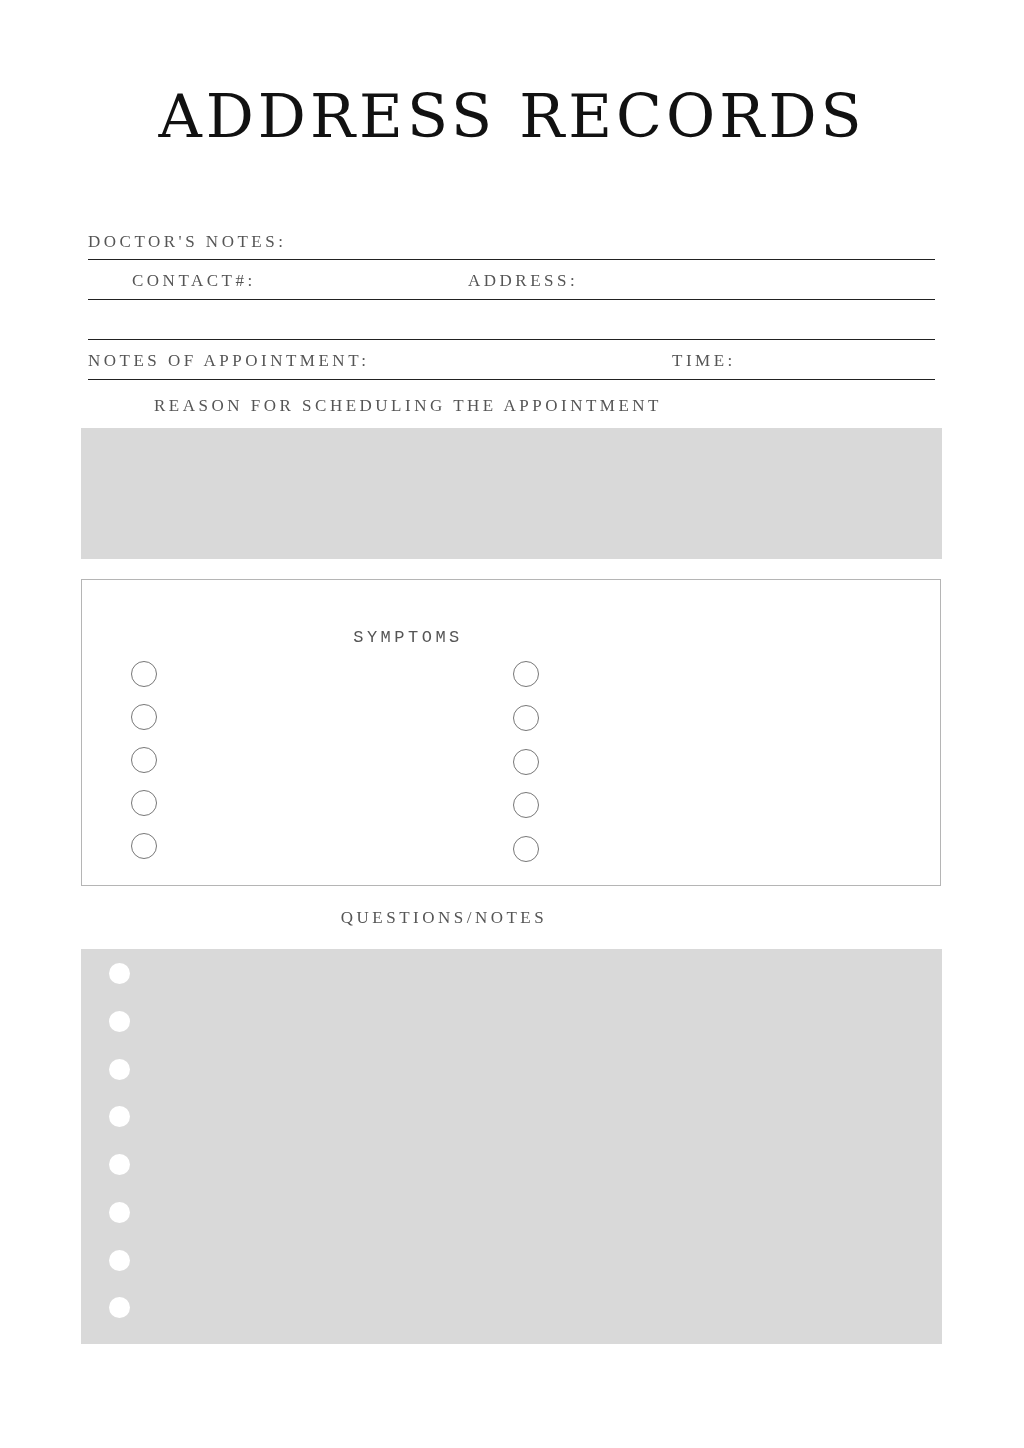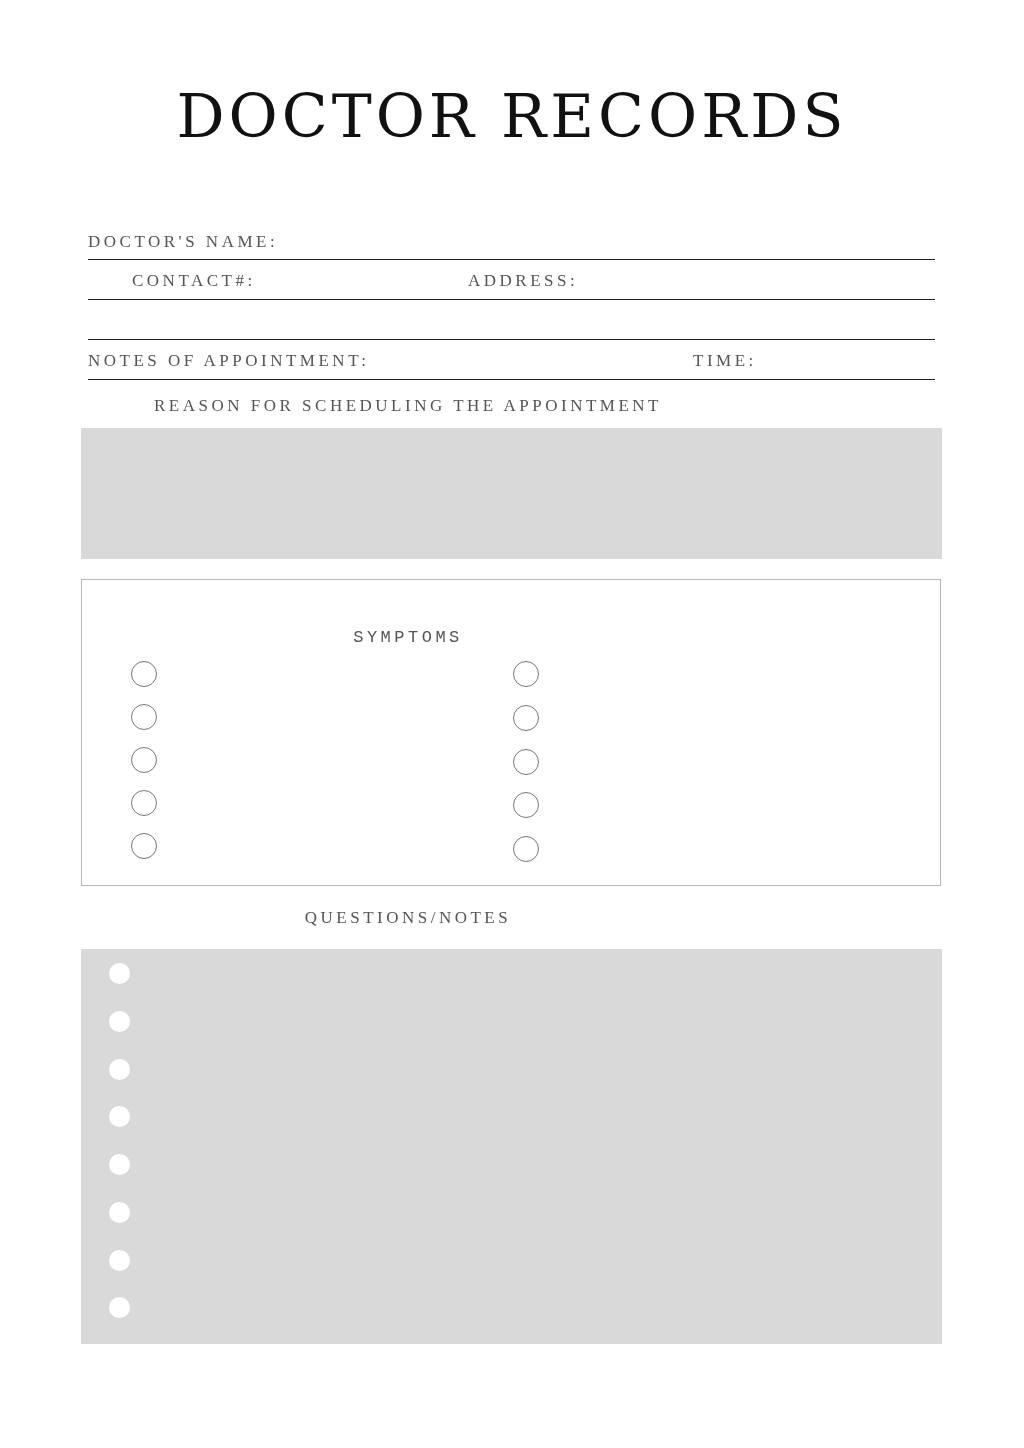--- a/index.html
+++ b/index.html
@@ -9,54 +9,54 @@
   .rule { position: absolute; left: 88px; width: 847px; height: 0; border-top: 1.5px solid #222; }
   .center-label { position: absolute; left: 0; width: 816px; text-align: center; font-family: "Liberation Serif", serif; font-size: 17px; letter-spacing: 3.5px; color: #555; line-height: 20px; }
   .grey-box { position: absolute; background: #d9d9d9; }
   .sym-box { position: absolute; left: 81px; top: 579px; width: 860px; height: 307px; border: 1px solid #b5b5b5; box-sizing: border-box; background: #fff; }
   .circle { position: absolute; width: 26px; height: 26px; border: 1.2px solid #777; border-radius: 50%; box-sizing: border-box; background: #fff; }
   .dot { position: absolute; width: 21px; height: 21px; border-radius: 50%; background: #ffffff; }
 </style>
 </head>
 <body>
 
-<h1 class="title">DOCTOR RECORDS</h1>
+<h1 class="title">ADDRESS RECORDS</h1>
 
-<div class="label" style="left:88px; top:232px;">DOCTOR'S NAME:</div>
+<div class="label" style="left:88px; top:232px;">DOCTOR'S NOTES:</div>
 <div class="rule" style="top:259px;"></div>
 
 <div class="label" style="left:88px; top:271px;margin-left:44px;">CONTACT#:</div>
 <div class="label" style="left:468px; top:271px;">ADDRESS:</div>
 <div class="rule" style="top:299px;"></div>
 
 <div class="rule" style="top:339px;"></div>
 
 <div class="label" style="left:88px; top:351px;">NOTES OF APPOINTMENT:</div>
-<div class="label" style="left:693px; top:351px;">TIME:</div>
+<div class="label" style="left:672px; top:351px;">TIME:</div>
 <div class="rule" style="top:379px;"></div>
 
 <div class="center-label" style="top:396px;">REASON FOR SCHEDULING THE APPOINTMENT</div>
 <div class="grey-box" style="left:81px; top:428px; width:861px; height:131px;"></div>
 
 <div class="sym-box"></div>
 <div class="center-label" style="top:628px;font-family:Liberation Mono, monospace;">SYMPTOMS</div>
 
 <div class="circle" style="left:131px; top:661px;"></div>
 <div class="circle" style="left:131px; top:704px;"></div>
 <div class="circle" style="left:131px; top:747px;"></div>
 <div class="circle" style="left:131px; top:790px;"></div>
 <div class="circle" style="left:131px; top:833px;"></div>
 
 <div class="circle" style="left:513px; top:661px;"></div>
 <div class="circle" style="left:513px; top:705px;"></div>
 <div class="circle" style="left:513px; top:749px;"></div>
 <div class="circle" style="left:513px; top:792px;"></div>
 <div class="circle" style="left:513px; top:836px;"></div>
 
-<div class="center-label" style="top:908px;">QUESTIONS/NOTES</div>
+<div class="center-label" style="top:908px;padding-left:36px;">QUESTIONS/NOTES</div>
 <div class="grey-box" style="left:81px; top:949px; width:861px; height:395px;"></div>
 
 <div class="dot" style="left:109px; top:963px;"></div>
 <div class="dot" style="left:109px; top:1011px;"></div>
 <div class="dot" style="left:109px; top:1059px;"></div>
 <div class="dot" style="left:109px; top:1106px;"></div>
 <div class="dot" style="left:109px; top:1154px;"></div>
 <div class="dot" style="left:109px; top:1202px;"></div>
 <div class="dot" style="left:109px; top:1250px;"></div>
 <div class="dot" style="left:109px; top:1297px;"></div>

